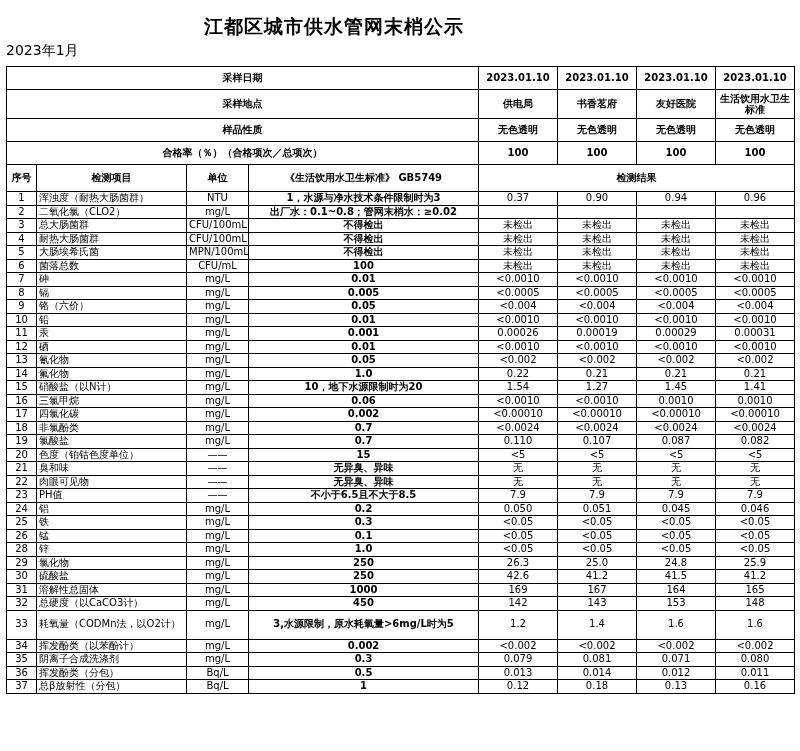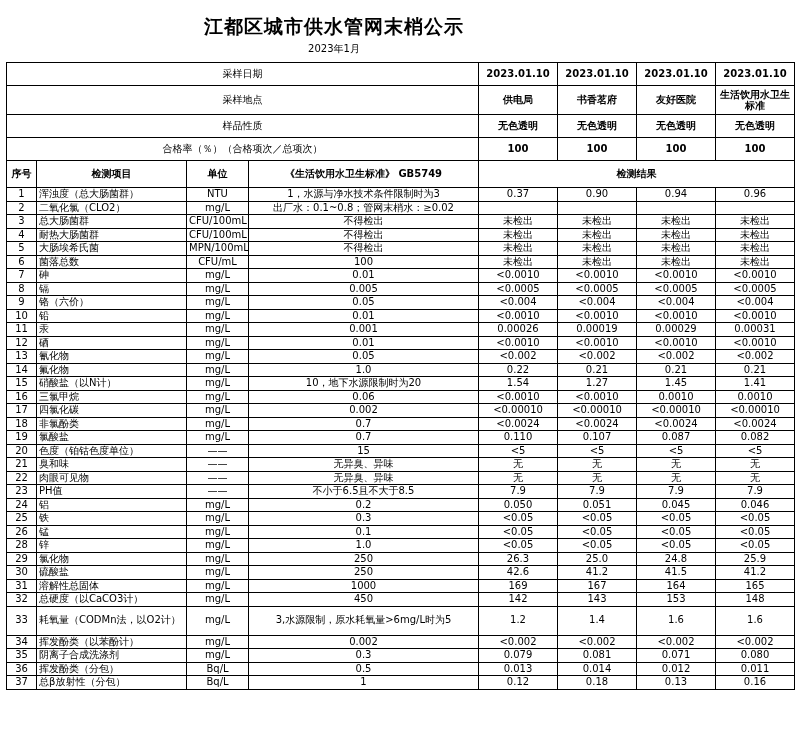--- a/index.html
+++ b/index.html
@@ -12,45 +12,44 @@
   .page{width:668px;box-sizing:border-box;padding:8px 6px 0 6px;}
   .title{
     text-align:center;
     font-size:19px;
     font-weight:bold;
     letter-spacing:1px;
     margin:6px 0 2px 0;
     font-family:"DejaVu Serif","Liberation Serif",serif;
   }
   .subtitle{
-    text-align:center;
-    font-size:10px;
+    font-size:14px;
     margin:0 0 6px 0;
   }
   table.rpt{
     border-collapse:collapse;
     width:788px;
     margin:0 auto;
     table-layout:fixed;
   }
   table.rpt td{
     border:1px solid #000000;
     font-size:10px;
     line-height:1.05;
     padding:1px 2px;
     vertical-align:middle;
     overflow:hidden;
     white-space:nowrap;
   }
-  .hdr{text-align:center;font-weight:normal;font-size:11px;height:20px;}
+  .hdr{text-align:center;font-weight:bold;font-size:11px;height:20px;}
   .hdr-sm{text-align:center;font-weight:bold;font-size:10px;border-radius:7px;}
   .idx{text-align:center;font-size:9px;}
   .item{font-size:10px;padding-left:4px;}
   .unit{text-align:center;font-size:9px;}
-  .std{text-align:center;font-size:9px;}
+  .std{text-align:center;font-size:9px;font-weight:bold;}
   .val{text-align:center;font-size:9px;}
   col.c1{width:30px;}
   col.c2{width:150px;}
   col.c3{width:62px;}
   col.c4{width:230px;}
   col.c5{width:79px;}
   col.c6{width:79px;}
   col.c7{width:79px;}
   col.c8{width:79px;}
 </style>
@@ -111,21 +110,21 @@
         <td class="hdr-sm" style="height:24px">序号</td>
         <td class="hdr-sm">检测项目</td>
         <td class="hdr-sm">单位</td>
         <td class="hdr-sm">《生活饮用水卫生标准》 GB5749</td>
         <td class="hdr-sm" colspan="4">检测结果</td>
       </tr>
     </tbody>
     <tbody id="rows-body">
         <tr>
           <td class="idx">1</td>
-          <td class="item">浑浊度（总大肠菌群）</td>
+          <td class="item">浑浊度（耐热大肠菌群）</td>
           <td class="unit">NTU</td>
           <td class="std">1，水源与净水技术条件限制时为3</td>
           <td class="val">0.37</td>
           <td class="val">0.90</td>
           <td class="val">0.94</td>
           <td class="val">0.96</td>
         </tr>
         <tr>
           <td class="idx">2</td>
           <td class="item">二氧化氯（CLO2）</td>

